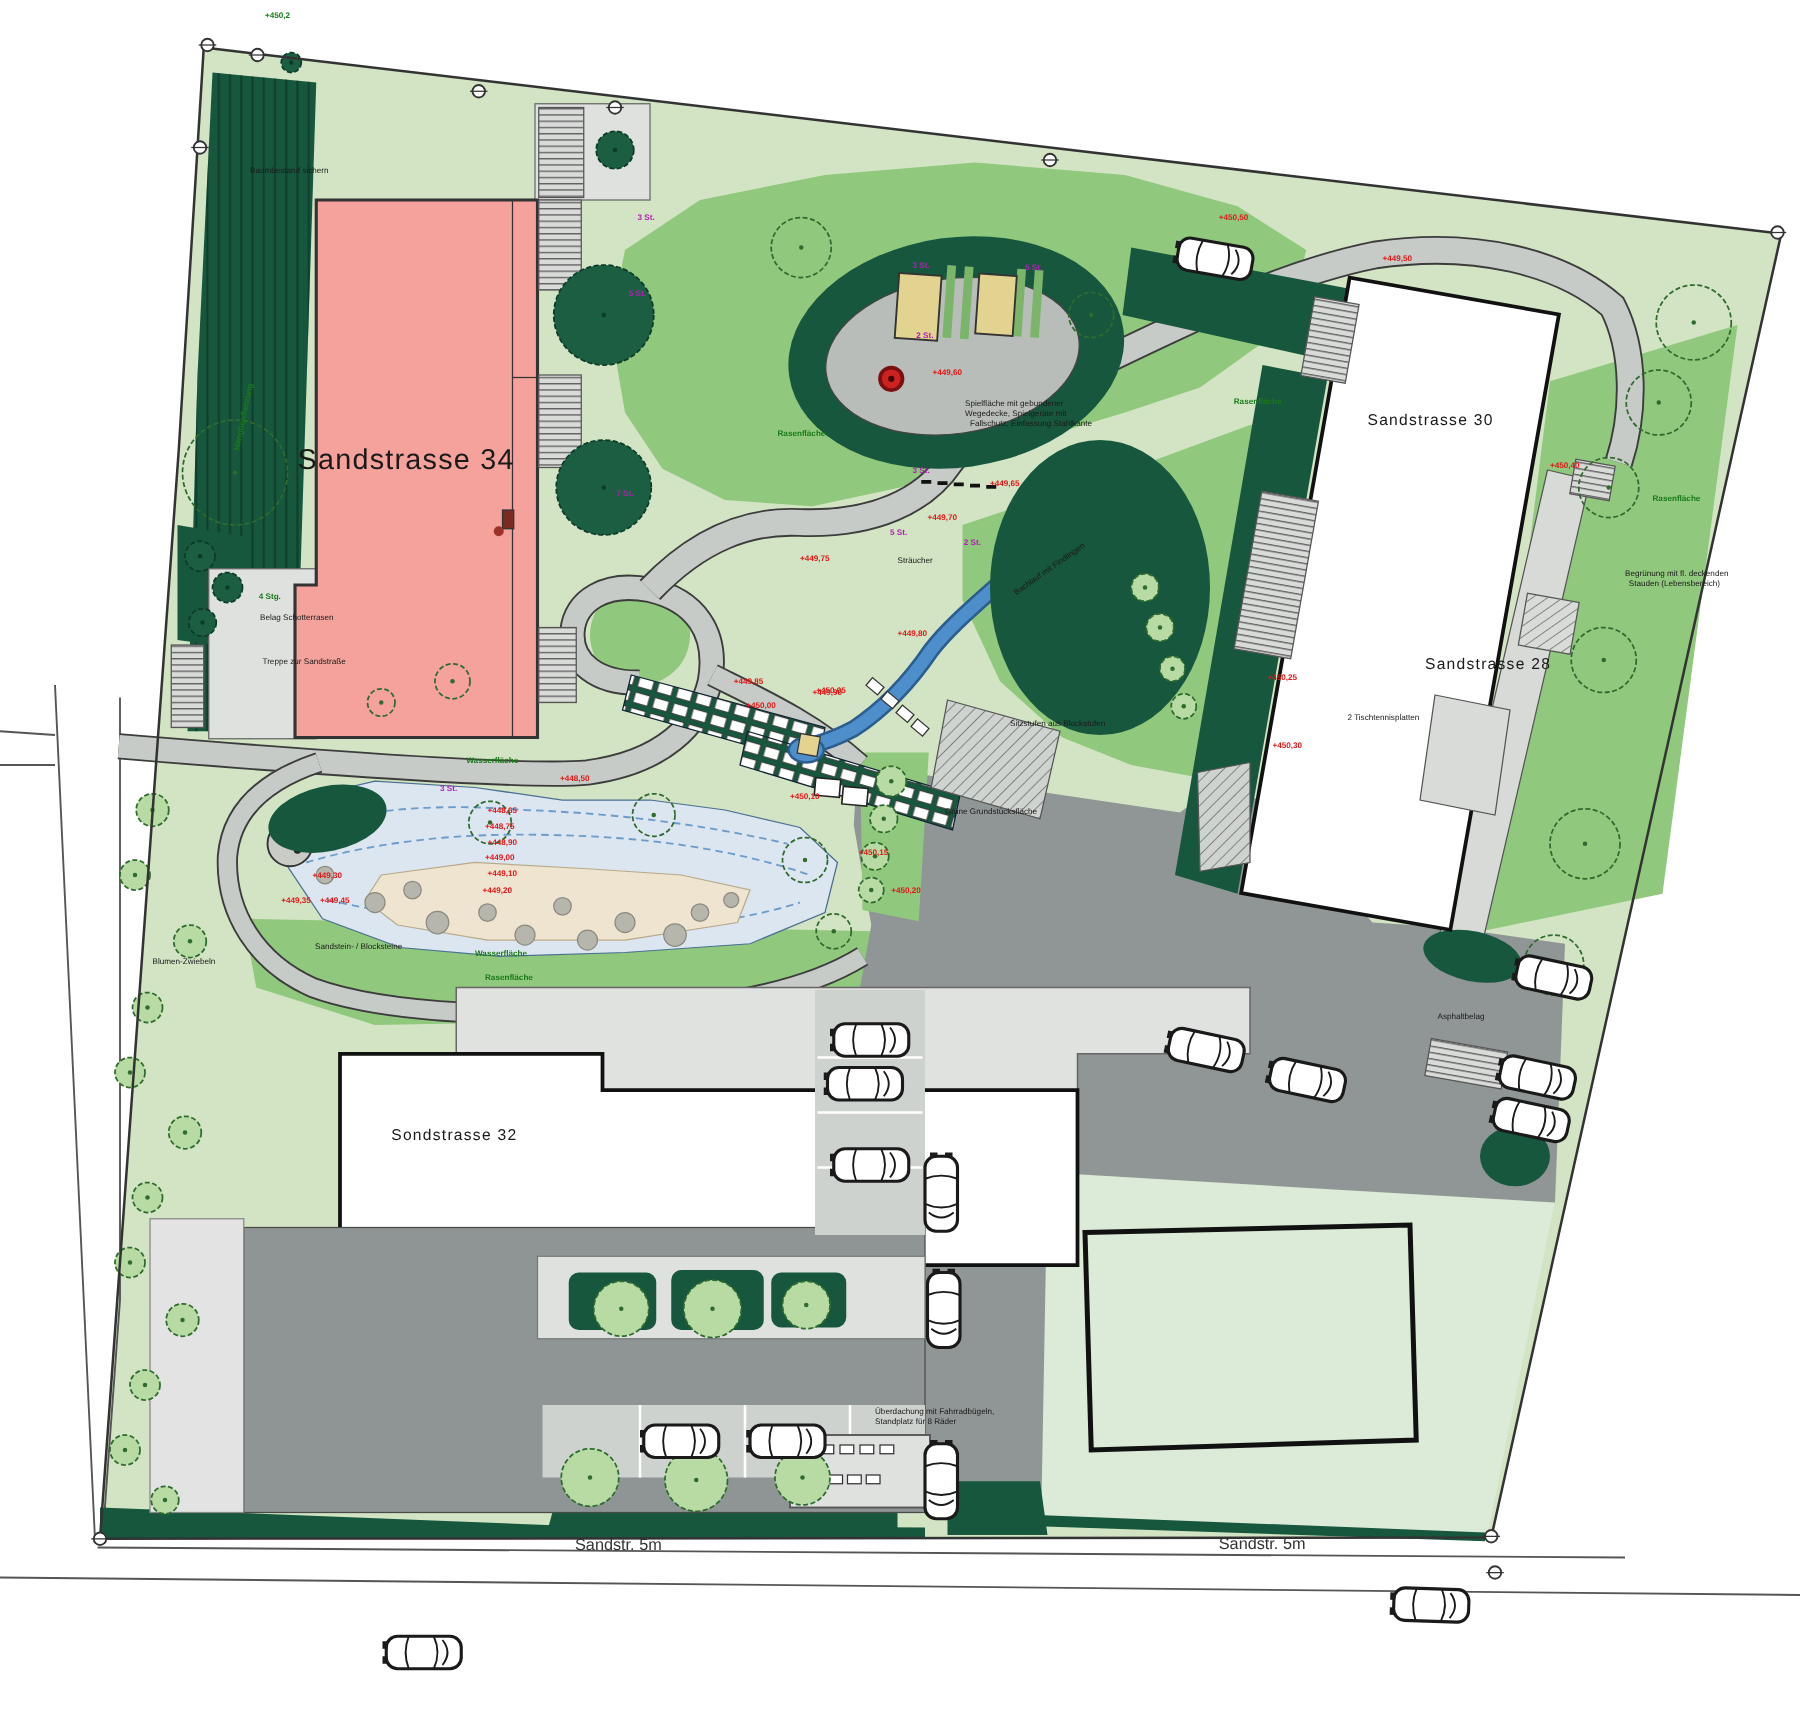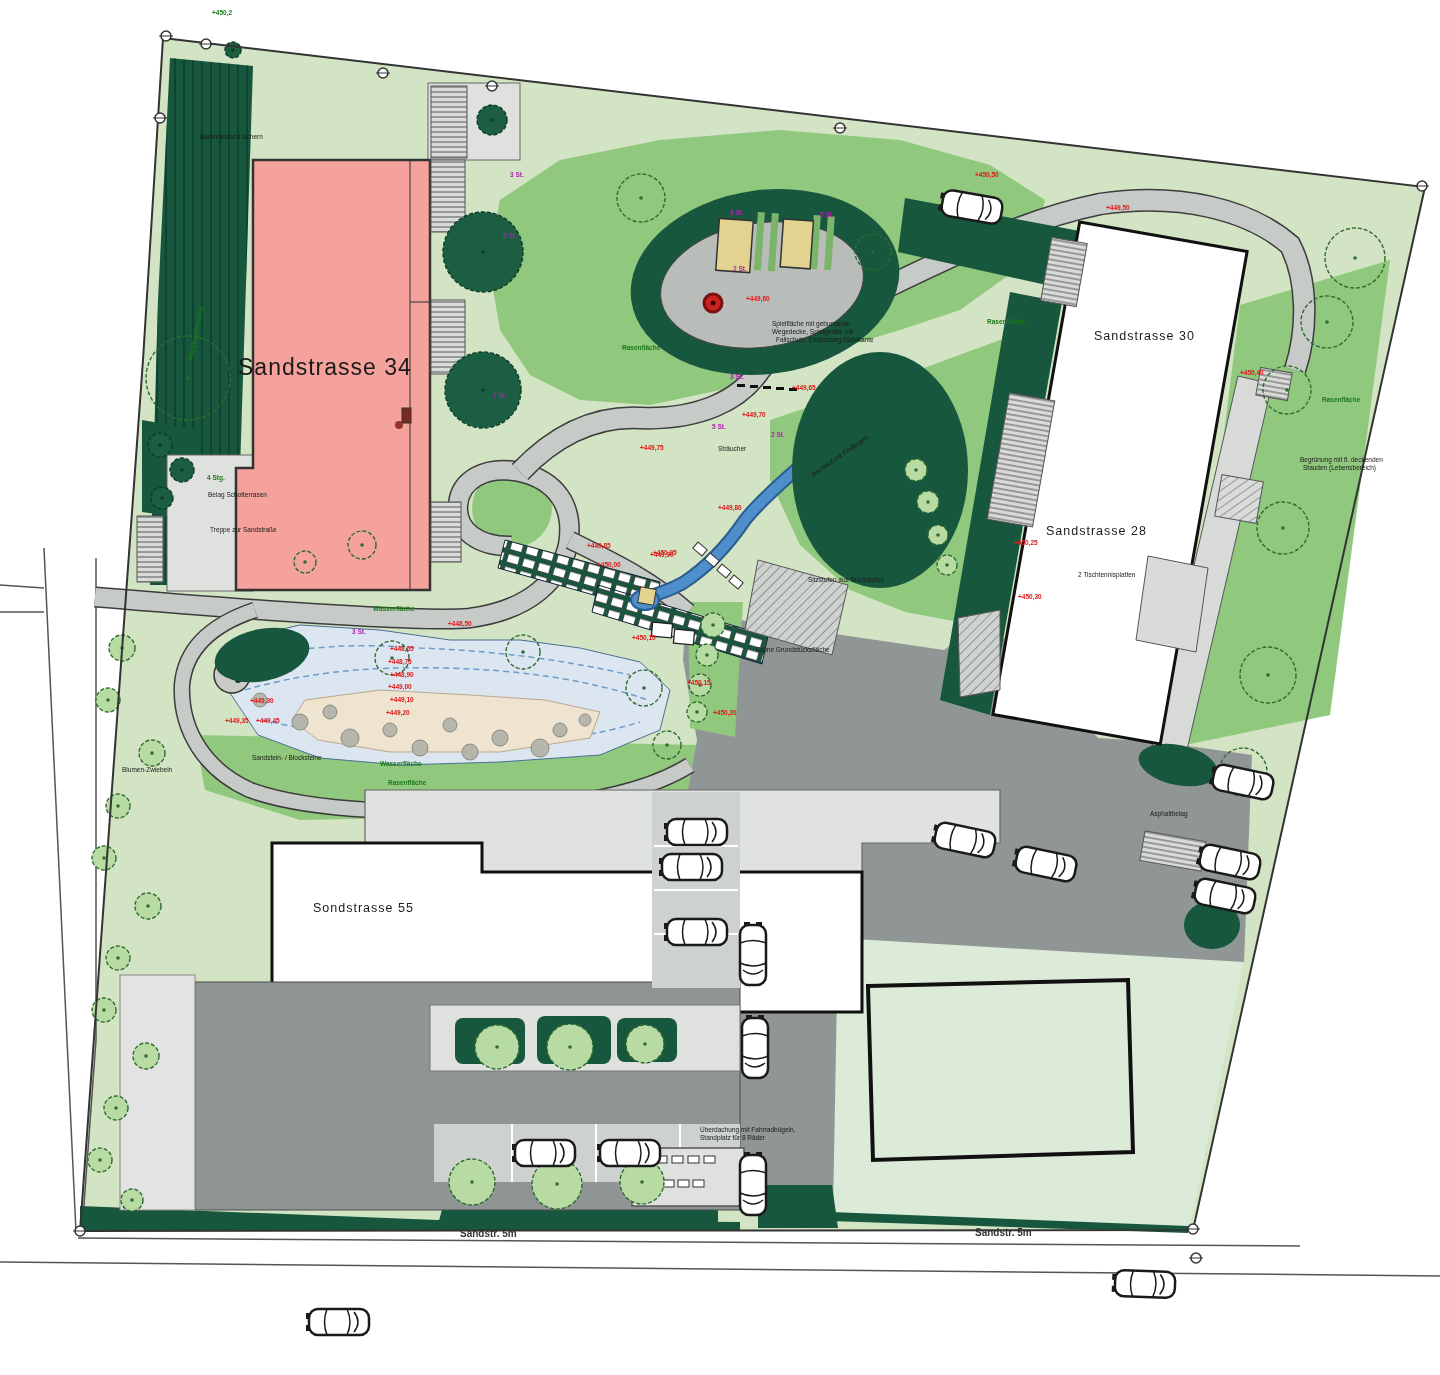--- a/index.html
+++ b/index.html
@@ -3,21 +3,21 @@
 <meta charset="utf-8">
 <style>
   html,body{margin:0;padding:0;background:#fff;}
   #stage{position:relative;width:1440px;height:1375px;background:#ffffff;overflow:hidden;
          font-family:"Liberation Sans",sans-serif;}
   #stage svg{position:absolute;left:0;top:0;}
   #labels{position:absolute;left:0;top:0;width:1440px;height:1375px;pointer-events:none;}
   .blabel{position:absolute;color:#1a1a1a;white-space:nowrap;}
   .blabel.big{font-size:23px;letter-spacing:1px;}
   .blabel.small{font-size:12.5px;letter-spacing:1px;}
-  .slabel{position:absolute;font-size:10px;font-weight:700;color:#333;white-space:nowrap;}
+  .slabel{position:absolute;font-size:13px;font-weight:400;color:#333;white-space:nowrap;}
   .ann{position:absolute;font-size:6.5px;line-height:7px;white-space:nowrap;}
   .ann-r{color:#e01818;font-weight:700;}
   .ann-g{color:#1b7a1b;font-weight:700;}
   .ann-p{color:#b31fb3;font-weight:700;}
   .ann-k{color:#1a1a1a;}
 </style>
 </head>
 <body>
 
 <div id="stage">
@@ -580,22 +580,22 @@
         <g>
           <circle cx="160" cy="118" r="5" fill="#fff" stroke="#333" stroke-width="1.5"></circle>
           <line x1="153" y1="118" x2="167" y2="118" stroke="#333" stroke-width="1"></line>
         </g>
       </g>
 </svg>
 
 <div id="labels">
   <div class="blabel big" style="left:238px;top:354px">Sandstrasse 34</div>
   <div class="blabel small" style="left:1094px;top:329px">Sandstrasse 30</div>
-  <div class="blabel small" style="left:1046px;top:524px">Sandstrasse 28</div>
-  <div class="blabel small" style="left:313px;top:901px">Sondstrasse 55</div>
+  <div class="blabel small" style="left:1140px;top:524px">Sandstrasse 28</div>
+  <div class="blabel small" style="left:313px;top:901px">Sondstrasse 32</div>
   <div class="slabel" style="left:460px;top:1228px">Sandstr. 5m</div>
   <div class="slabel" style="left:975px;top:1227px">Sandstr. 5m</div>
   <div id="ann-layer">
         <span class="ann ann-r" style="left: 448px; top: 620px;">+448,50</span>
         <span class="ann ann-r" style="left: 390px; top: 645px;">+448,65</span>
         <span class="ann ann-r" style="left: 388px; top: 658px;">+448,75</span>
         <span class="ann ann-r" style="left: 390px; top: 671px;">+448,90</span>
         <span class="ann ann-r" style="left: 388px; top: 683px;">+449,00</span>
         <span class="ann ann-r" style="left: 390px; top: 696px;">+449,10</span>
         <span class="ann ann-r" style="left: 386px; top: 709px;">+449,20</span>

